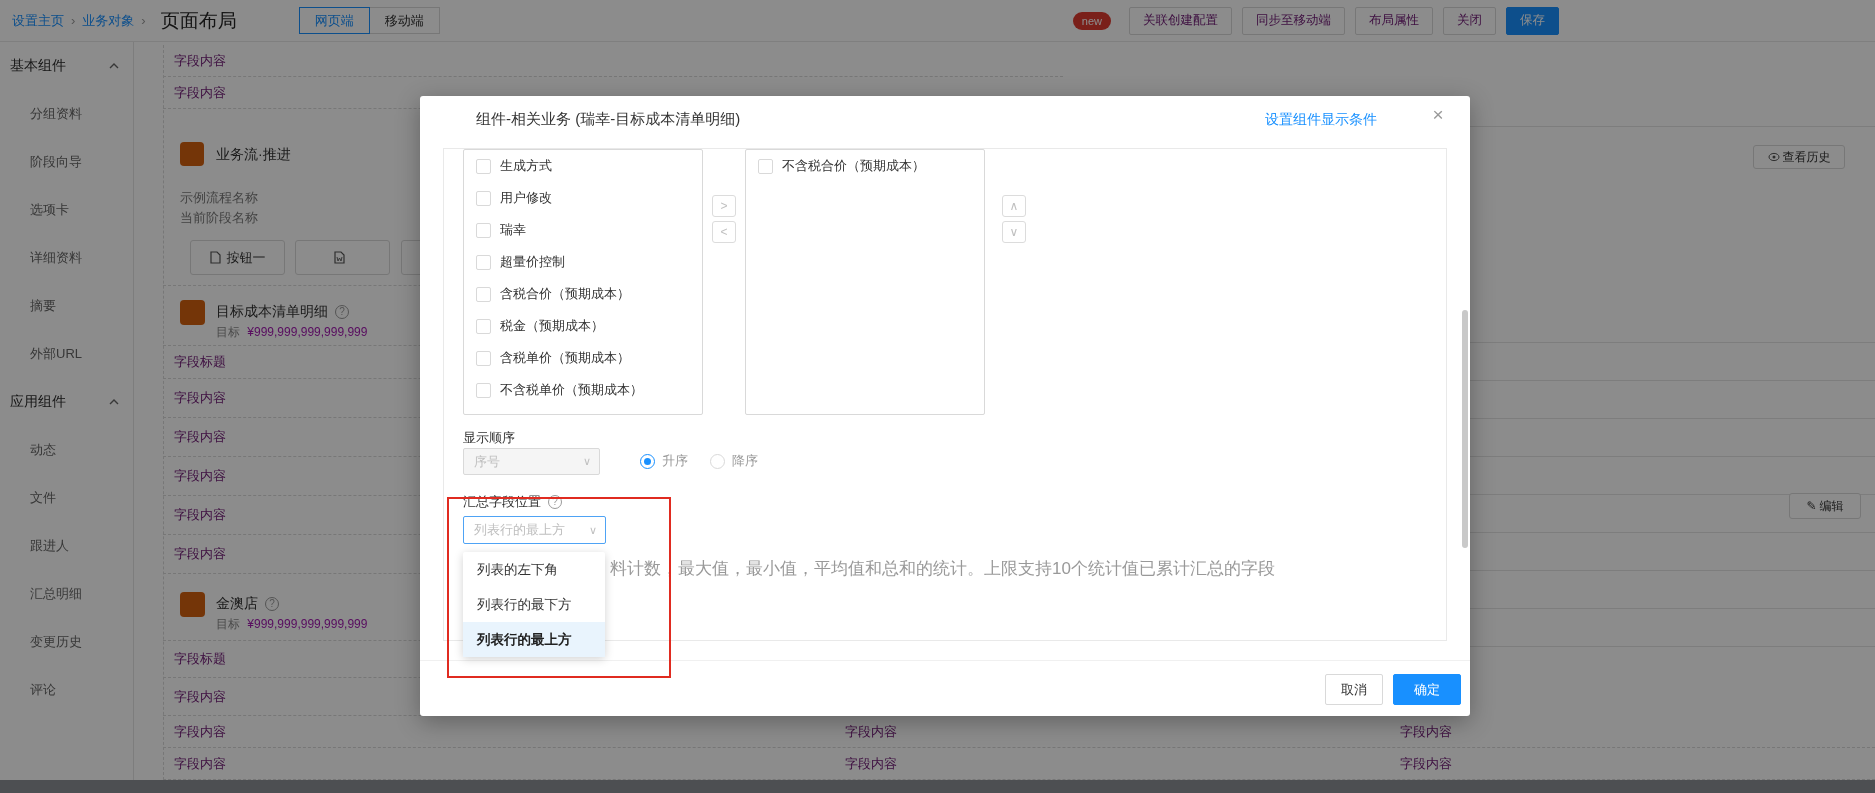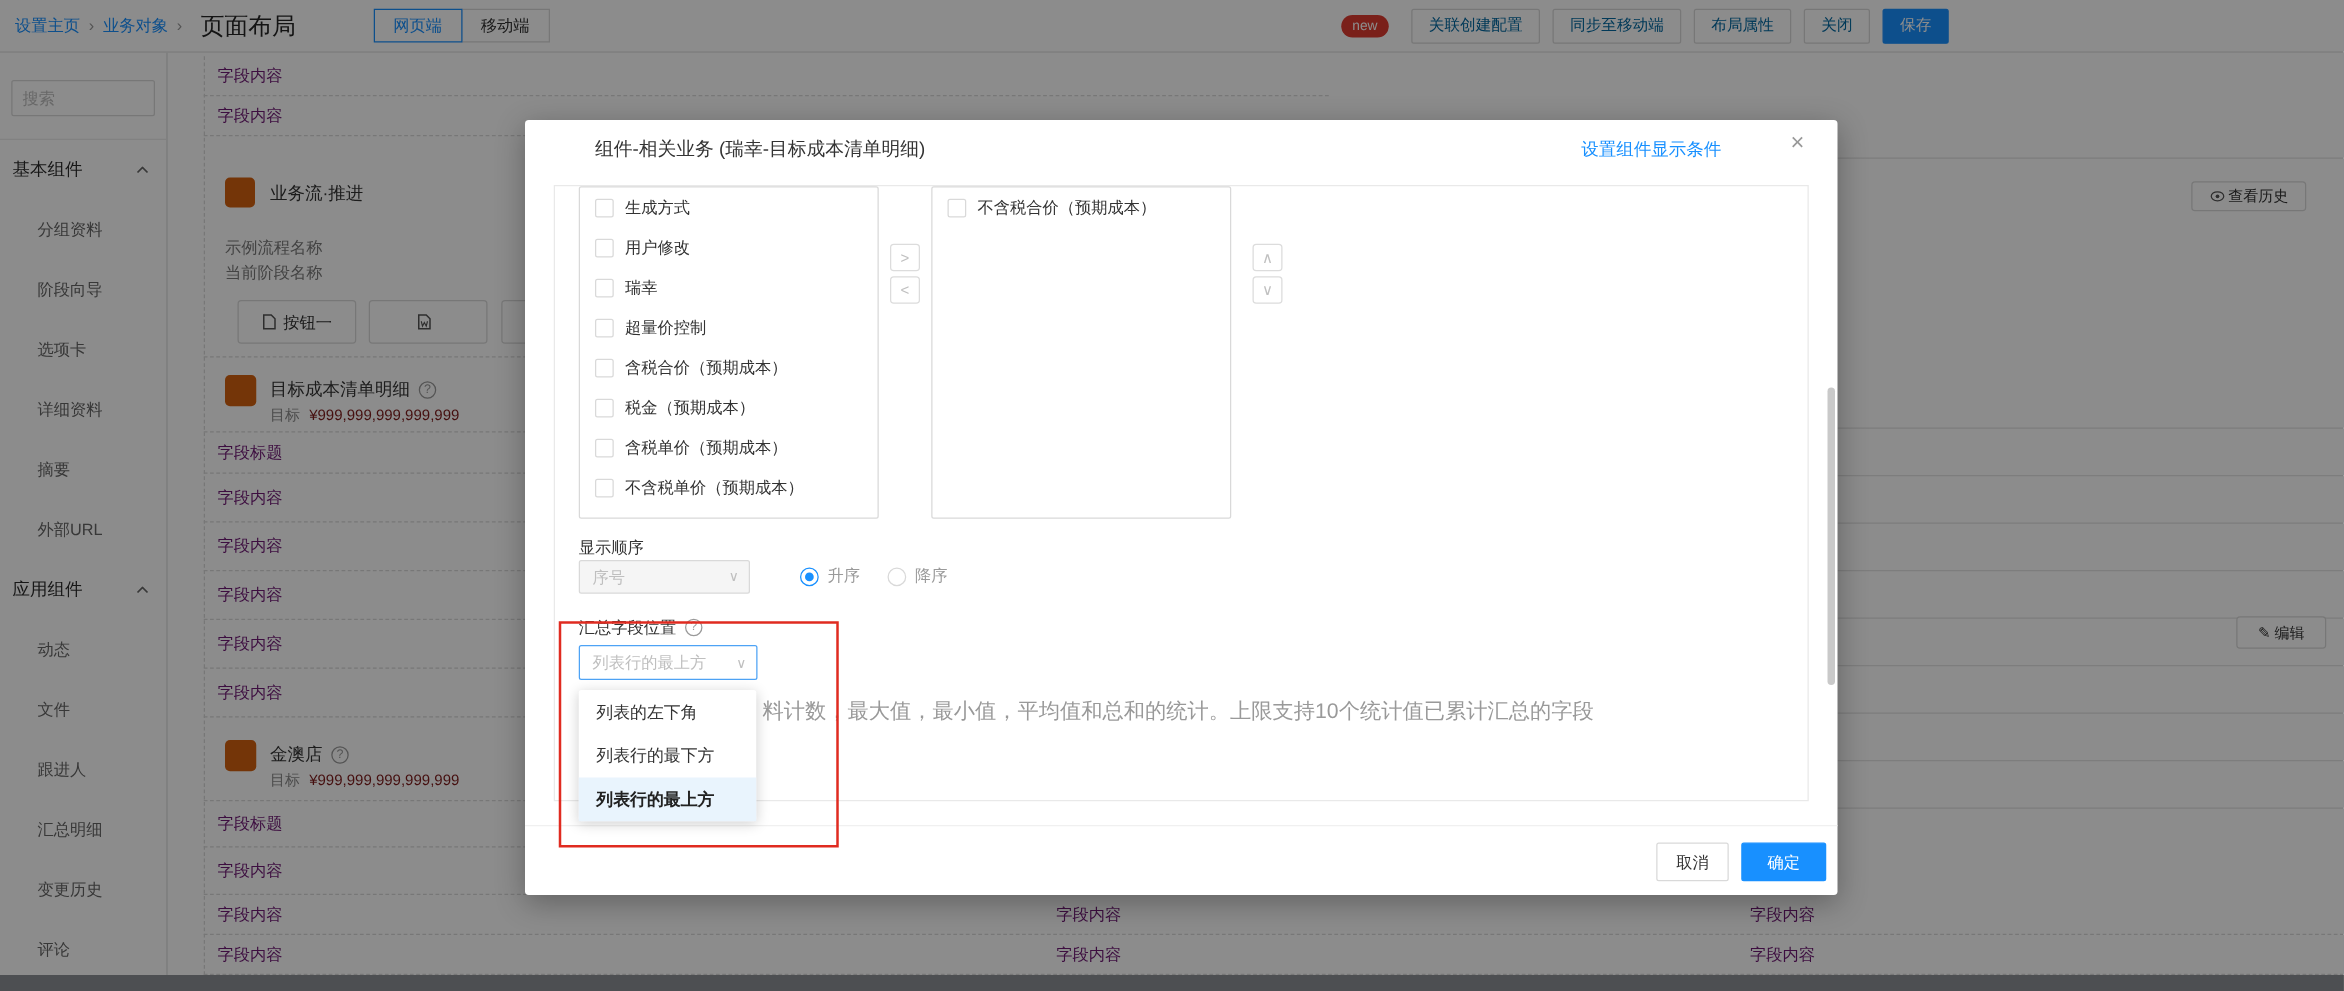--- a/index.html
+++ b/index.html
@@ -13,42 +13,42 @@
   .crumb { color:#1890ff; font-size:13px; cursor:pointer; }
   .crumb-sep { color:#999; font-size:13px; margin:0 7px; }
   .page-title { font-size:19px; color:#262626; font-weight:500; margin-left:8px; }
   .seg { display:flex; margin-left:62px; }
   .seg button { height:27px; padding:0 15px; font-size:13px; background:#fff; border:1px solid #d9d9d9; color:#333; cursor:pointer; }
   .seg button.active { border-color:#1890ff; color:#1890ff; position:relative; z-index:2; }
   .seg button + button { margin-left:-1px; }
   .tb-spacer { flex:1; }
   .badge-new { background:#df3b30; color:#fff; font-size:11px; border-radius:10px; padding:3px 9px; margin-right:8px; }
   .tb-btn { height:28px; padding:0 13px; margin-left:10px; font-size:12.5px; background:#fff;
-    border:1px solid #d9d9d9; border-radius:2px; color:#0369a1; cursor:pointer; }
+    border:1px solid #d9d9d9; border-radius:2px; color:#701a75; cursor:pointer; }
   .tb-btn.primary { background:#1890ff; border-color:#1890ff; color:#fff; }
 
   
   .sidebar { position:absolute; left:0; top:42px; width:134px; height:738px; background:#fff; border-right:1px solid #e4e4e4; }
   .search-wrap { padding:22px 9px 18px 9px; border-bottom:1px solid #ececec; }
   .search-wrap input { width:100%; height:29px; border:1px solid #d9d9d9; border-radius:2px; padding:0 8px; font-size:13px; color:#333; outline:none; }
   .search-wrap input::placeholder { color:#bdbdbd; }
   .side-sec { height:48px; display:flex; align-items:center; justify-content:space-between; padding:0 14px 0 10px; font-size:14px; color:#2b2b2b; font-weight:500; cursor:pointer; }
   .side-item { height:48px; display:flex; align-items:center; padding-left:30px; font-size:13px; color:#666; cursor:pointer; }
   .chev-up { width:10px; height:6px; }
 
   
   .content { position:absolute; left:134px; top:42px; width:1741px; height:738px; background:#fff; }
   .vdash { position:absolute; left:29px; top:3px; height:735px; border-left:1px dashed #d9d9d9; }
   .row { position:absolute; left:29px; width:900px; display:flex; align-items:center; padding-left:11px;
     font-size:13px; color:#701a75; border-bottom:1px dashed #d9d9d9; }
   .hline { position:absolute; left:29px; width:900px; border-bottom:1px dashed #d9d9d9; height:0; }
   .oicon { position:absolute; background:#d4610f; border-radius:4px; }
   .blk-title { position:absolute; font-size:14px; color:#333; display:flex; align-items:center; }
   .blk-sub { position:absolute; font-size:12px; color:#8a8a8a; }
-  .blk-sub .money { color:#7f1d1d; margin-left:4px; }
+  .blk-sub .money { color:#a21caf; margin-left:4px; }
   .gray-line { position:absolute; font-size:13px; color:#7a7a7a; }
   .cv-btn { position:absolute; height:35px; width:95px; border:1px solid #d9d9d9; border-radius:3px; background:#fff;
     display:flex; align-items:center; justify-content:center; font-size:13px; color:#333; cursor:pointer; }
   .cv-btn svg { margin-right:6px; }
   .help-icon { display:inline-block; width:14px; height:14px; border:1px solid #9a9a9a; border-radius:50%;
     color:#9a9a9a; font-size:10px; line-height:12px; text-align:center; margin-left:7px; }
   .rline { position:absolute; left:1336px; width:405px; height:0; border-top:1px solid #e3e3e3; }
   .mini-btn { position:absolute; border:1px solid #d9d9d9; border-radius:3px; background:#fff; display:flex;
     align-items:center; justify-content:center; font-size:12px; color:#333; cursor:pointer; }
 
@@ -113,23 +113,20 @@
     <div class="tb-spacer"></div>
     <span class="badge-new">new</span>
     <button class="tb-btn">关联创建配置</button>
     <button class="tb-btn">同步至移动端</button>
     <button class="tb-btn">布局属性</button>
     <button class="tb-btn">关闭</button>
     <button class="tb-btn primary">保存</button>
   </div>
 
   <div class="sidebar">
-    <div class="search-wrap">
-      <input placeholder="搜索" style="">
-    </div>
     <div class="side-sec">
       <span>基本组件</span>
       <svg class="chev-up" viewBox="0 0 10 6">
           <polyline points="1,5 5,1 9,5" fill="none" stroke="#666" stroke-width="1.4"></polyline>
         </svg>
     </div>
     <div class="side-item">分组资料</div>
     <div class="side-item">阶段向导</div>
     <div class="side-item">选项卡</div>
     <div class="side-item">详细资料</div>

